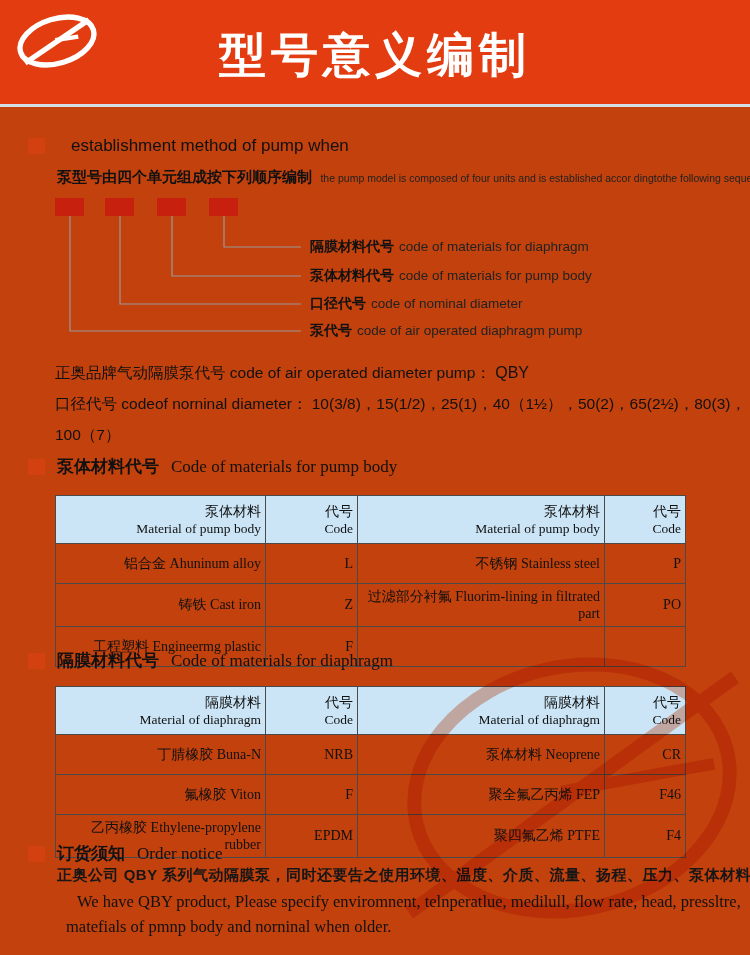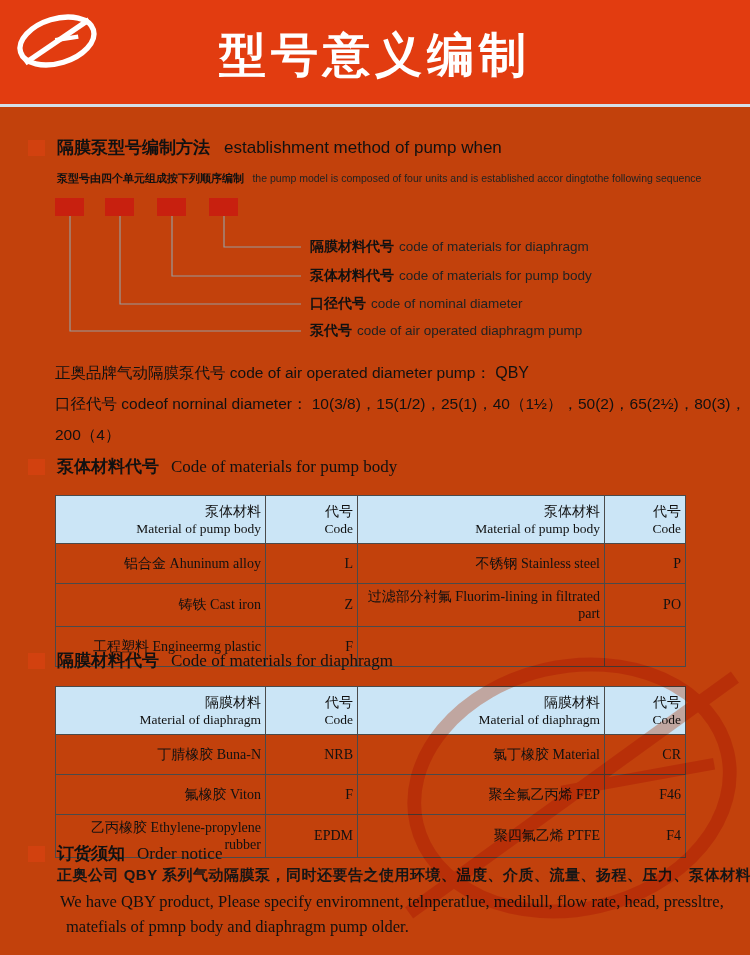--- a/index.html
+++ b/index.html
@@ -15,21 +15,21 @@
   .logo{position:absolute;left:12px;top:10px;}
 
   
   .sec-head{position:absolute;display:flex;align-items:center;left:28px;}
   .bullet{width:17px;height:16px;background:#d2410f;margin-right:12px;flex:0 0 auto;}
   .sec-cn{font-size:17px;font-weight:bold;color:#111;}
   .sec-en-sans{font-size:17px;margin-left:14px;color:#111;}
   .sec-en-serif{font-size:17px;margin-left:12px;color:#111;font-family:"Liberation Serif",serif;}
 
   .subline{position:absolute;left:57px;top:168px;white-space:nowrap;}
-  .sub-cn{font-size:11px;font-weight:bold;color:#111;}
+  .sub-cn{font-size:15px;font-weight:bold;color:#111;}
   .sub-en{font-size:10.5px;color:#222;margin-left:4px;}
 
   
   .diagram{position:absolute;left:0;top:0;width:750px;height:955px;pointer-events:none;}
   .dbox{position:absolute;width:29px;height:18px;background:#c8200f;top:198px;}
   .dlines{position:absolute;left:0;top:0;}
   .dlabel{position:absolute;left:310px;white-space:nowrap;display:flex;align-items:baseline;}
   .dlabel .cn{font-size:14px;font-weight:bold;color:#111;}
   .dlabel .en{font-size:13.5px;color:#222;margin-left:5px;}
 
@@ -69,21 +69,20 @@
     <svg class="logo" width="90" height="62" viewBox="0 0 100 70">
       <ellipse cx="50" cy="35" rx="43" ry="25" transform="rotate(-17 50 35)" fill="none" stroke="#ffffff" stroke-width="6"></ellipse>
       <line x1="14" y1="60" x2="86" y2="11" stroke="#ffffff" stroke-width="6"></line>
       <line x1="48" y1="34" x2="74" y2="30" stroke="#ffffff" stroke-width="5"></line>
     </svg>
     <div class="banner-title">型号意义编制</div>
   </div>
 
   <div class="sec-head" style="top:136px;">
     <span class="bullet"></span>
-    <span class="sec-cn">隔膜泵型号编制方法</span>
     <span class="sec-en-sans">establishment method of pump when</span>
   </div>
 
   <div class="subline">
     <span class="sub-cn">泵型号由四个单元组成按下列顺序编制</span>
     <span class="sub-en">the pump model is composed of four units and is established accor dingtothe following sequence</span>
   </div>
 
   <div class="diagram">
     <div class="dbox" style="left:55px;"></div>
@@ -120,21 +119,21 @@
     <span class="cnb">正奥品牌气动隔膜泵代号</span>
     <span>code of  air operated diameter pump：</span>
     <span class="val">QBY</span>
   </div>
   <div class="tline" style="top:394px;">
     <span class="cnb">口径代号</span>
     <span>codeof norninal diameter：</span>
     <span>10(3/8)，15(1/2)，25(1)，40（1½），50(2)，65(2½)，80(3)，</span>
   </div>
   <div class="tline" style="top:425px;">
-    <span>200（4）</span>
+    <span>100（7）</span>
   </div>
 
   <div class="sec-head" style="top:455px;">
     <span class="bullet"></span>
     <span class="sec-cn">泵体材料代号</span>
     <span class="sec-en-serif">Code of materials for pump body</span>
   </div>
 
   <table class="mat-table" style="top:495px;">
     <colgroup>
@@ -211,21 +210,21 @@
         <div class="th-en">Material of diaphragm</div>
       </th>
       <th>
         <div class="th-cn">代号</div>
         <div class="th-en">Code</div>
       </th>
     </tr>
     <tr>
       <td>丁腈橡胶 Buna-N</td>
       <td class="code">NRB</td>
-      <td>氯丁橡胶 Material</td>
+      <td>泵体材料 Neoprene</td>
       <td class="code">CR</td>
     </tr>
     <tr>
       <td>氟橡胶 Viton</td>
       <td class="code">F</td>
       <td>聚全氟乙丙烯 FEP</td>
       <td class="code">F46</td>
     </tr>
     <tr>
       <td class="sm">乙丙橡胶 Ethylene-propylene rubber</td>
@@ -236,22 +235,22 @@
   </tbody>
     </table>
 
   <div class="sec-head" style="top:842px;">
     <span class="bullet"></span>
     <span class="sec-cn">订货须知</span>
     <span class="sec-en-serif">Order notice</span>
   </div>
 
   <div class="notice-cn">正奥公司 QBY 系列气动隔膜泵，同时还要告之使用环境、温度、介质、流量、扬程、压力、泵体材料、隔膜材料。</div>
-  <div class="notice-en" style="left:60px;top:892px;">We  have QBY product,   Please specify enviromnent, telnperatlue, medilull, flow rate, head, pressltre,</div>
-  <div class="notice-en" style="left:66px;top:917px;">matefials of pmnp body and diaphragm pump older.</div>
+  <div class="notice-en" style="left:77px;top:892px;">We  have QBY product,   Please specify enviromnent, telnperatlue, medilull, flow rate, head, pressltre,</div>
+  <div class="notice-en" style="left:66px;top:917px;">matefials of pmnp body and norninal when older.</div>
 
   <svg class="watermark" width="360" height="312" viewBox="0 0 100 90">
     <ellipse cx="50" cy="45" rx="46" ry="35" transform="rotate(-13 50 45)" fill="none" stroke="#e8805d" stroke-width="4"></ellipse>
     <line x1="3" y1="81" x2="97" y2="13" stroke="#e8805d" stroke-width="4"></line>
     <line x1="47" y1="46" x2="91" y2="38" stroke="#e8805d" stroke-width="3.4"></line>
   </svg>
 
 </div>
 
 </body></html>

